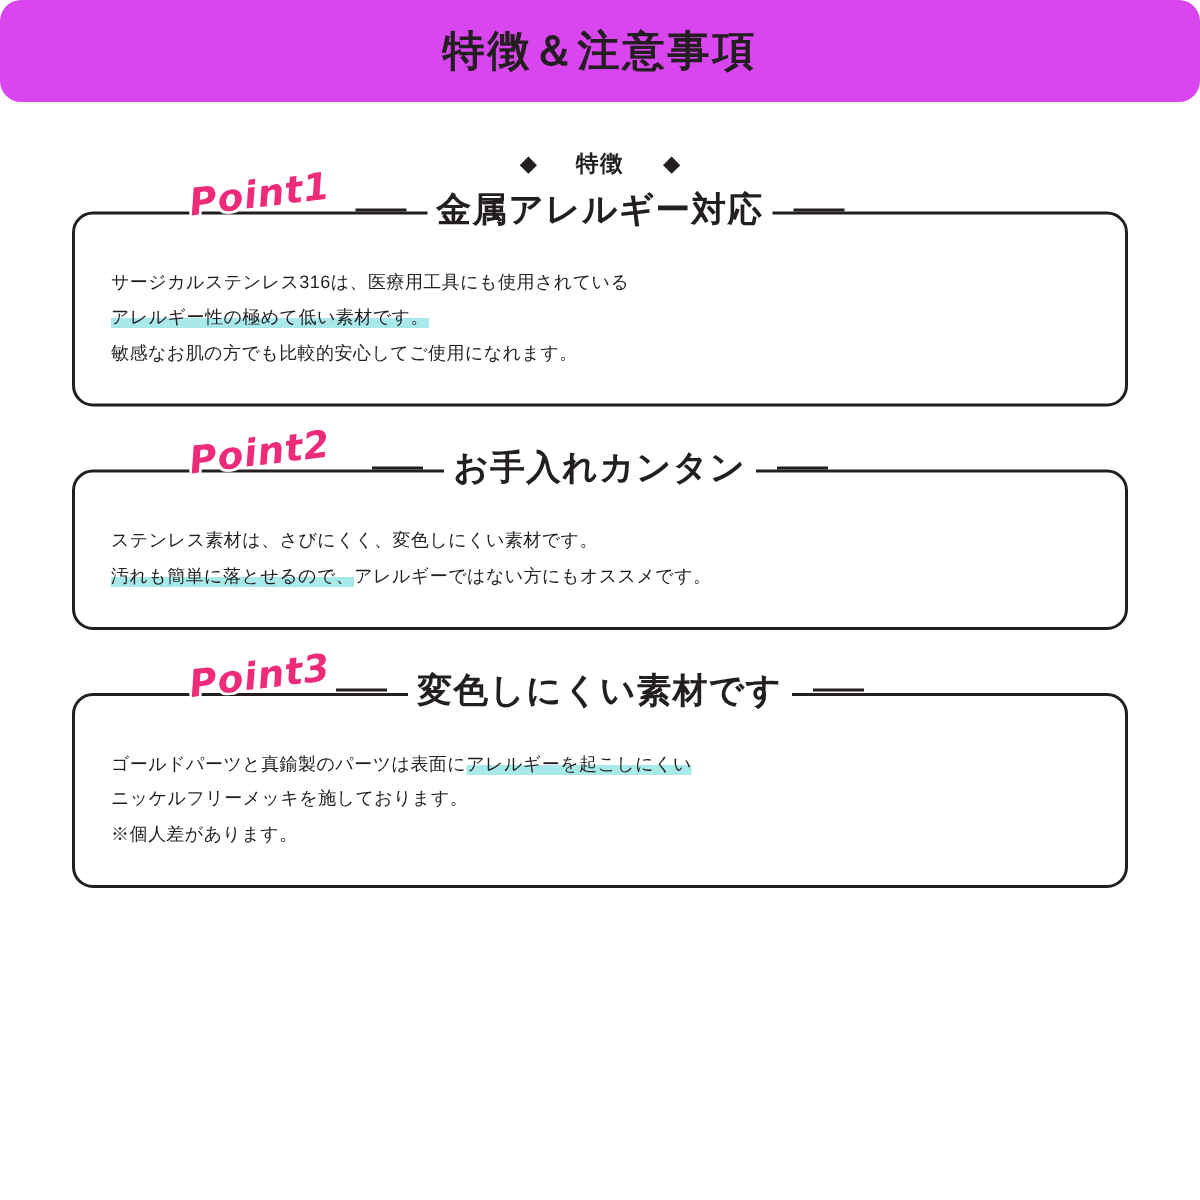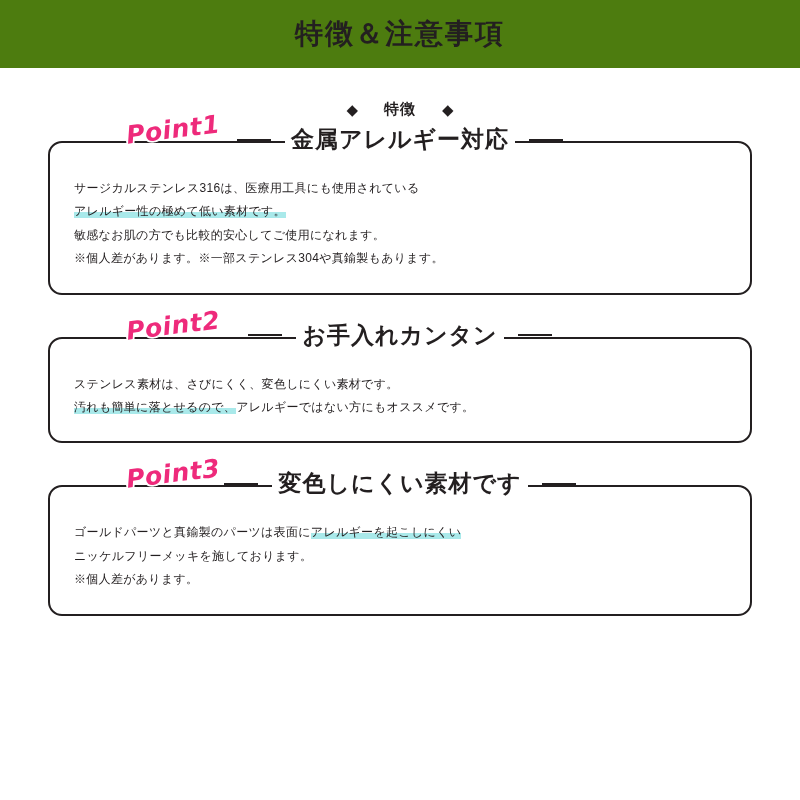--- a/index.html
+++ b/index.html
@@ -19,25 +19,26 @@
     position: relative;
     width: 800px;
     height: 800px;
     box-sizing: border-box;
   }
 
   
   .header {
     width: 100%;
     height: 68px;
-    background: #4d7c0f;
+    background: #d946ef;
     display: flex;
     align-items: center;
     justify-content: center;
     box-sizing: border-box;
+    border-radius: 14px;
   }
   .header-title {
     font-size: 28px;
     font-weight: bold;
     letter-spacing: 2px;
     color: #231f20;
     white-space: nowrap;
   }
 
   
@@ -170,23 +171,20 @@
         <div class="point-body">
           <div class="line">
             <span>サージカルステンレス316は、医療用工具にも使用されている</span>
           </div>
           <div class="line">
             <span class="hl bold">アレルギー性の極めて低い素材です。</span>
           </div>
           <div class="line">
             <span>敏感なお肌の方でも比較的安心してご使用になれます。</span>
           </div>
-          <div class="line">
-            <span>※個人差があります。※一部ステンレス304や真鍮製もあります。</span>
-          </div>
         </div>
       </div>
     </div>
 
     <div class="point-block">
       <div class="point-badge">Point2</div>
       <div class="point-card">
         <div class="point-card-title">
           <span class="title-rule"></span>
           <span class="title-text">お手入れカンタン</span>

